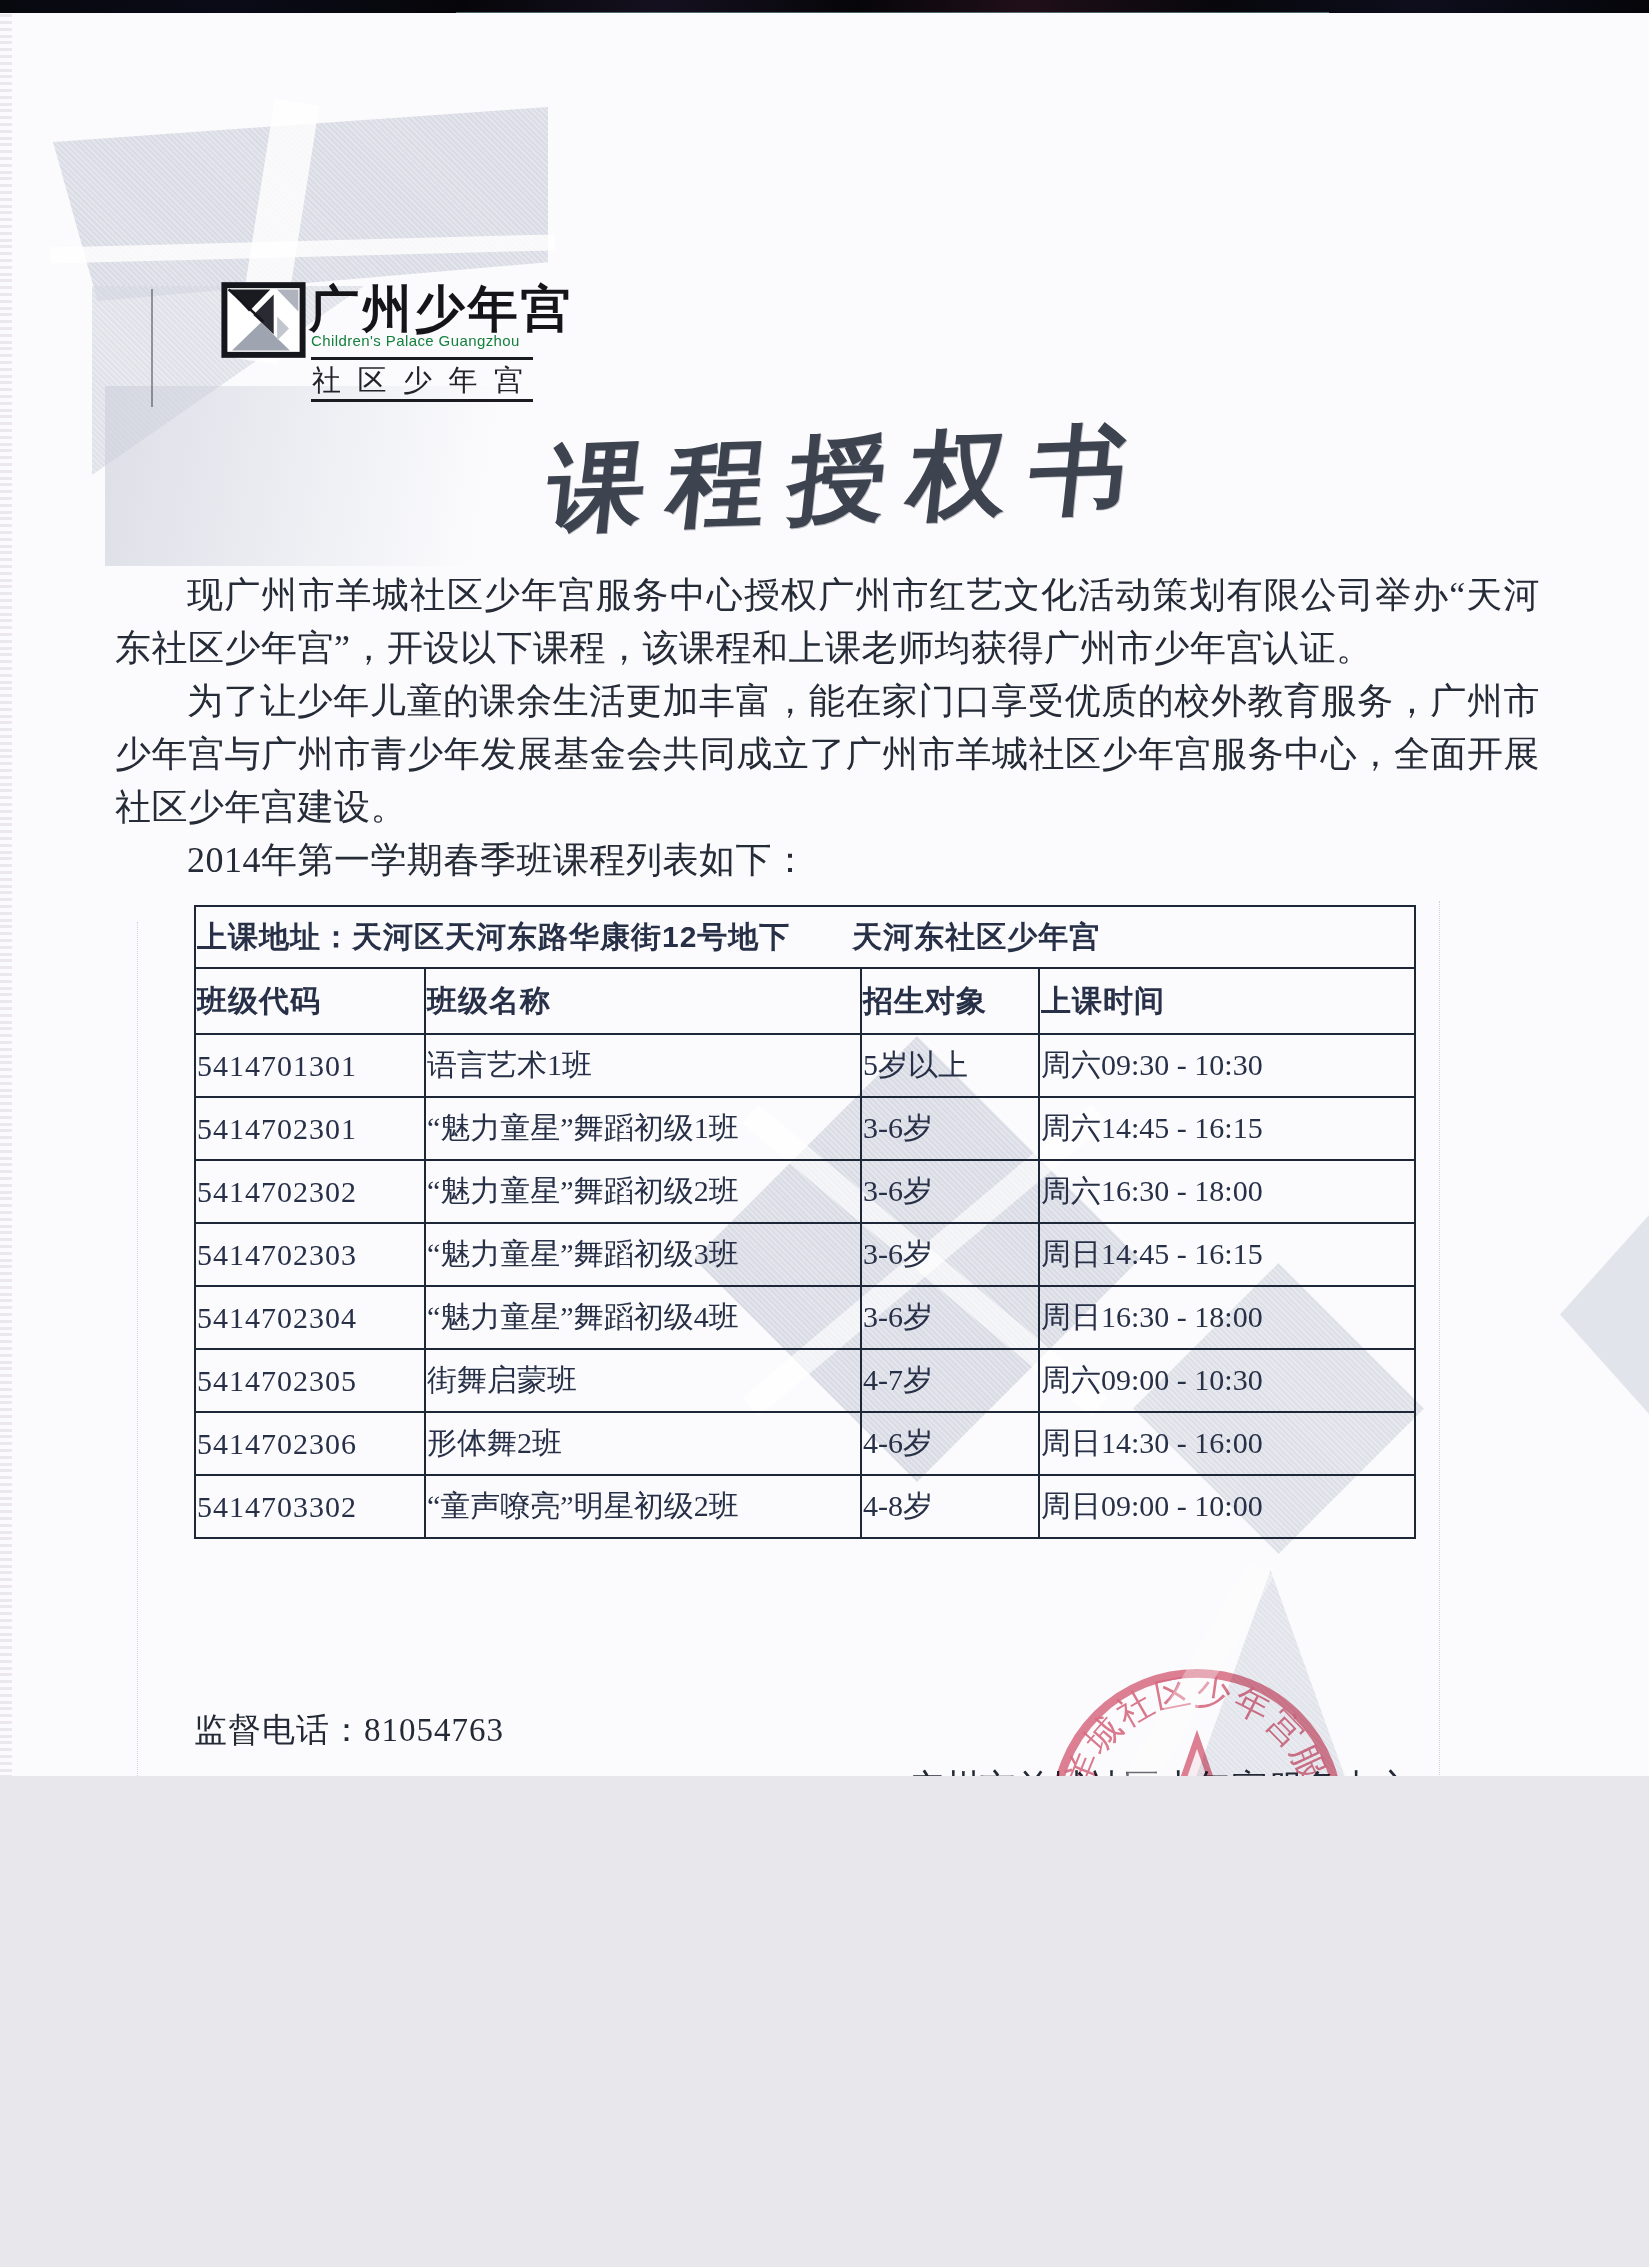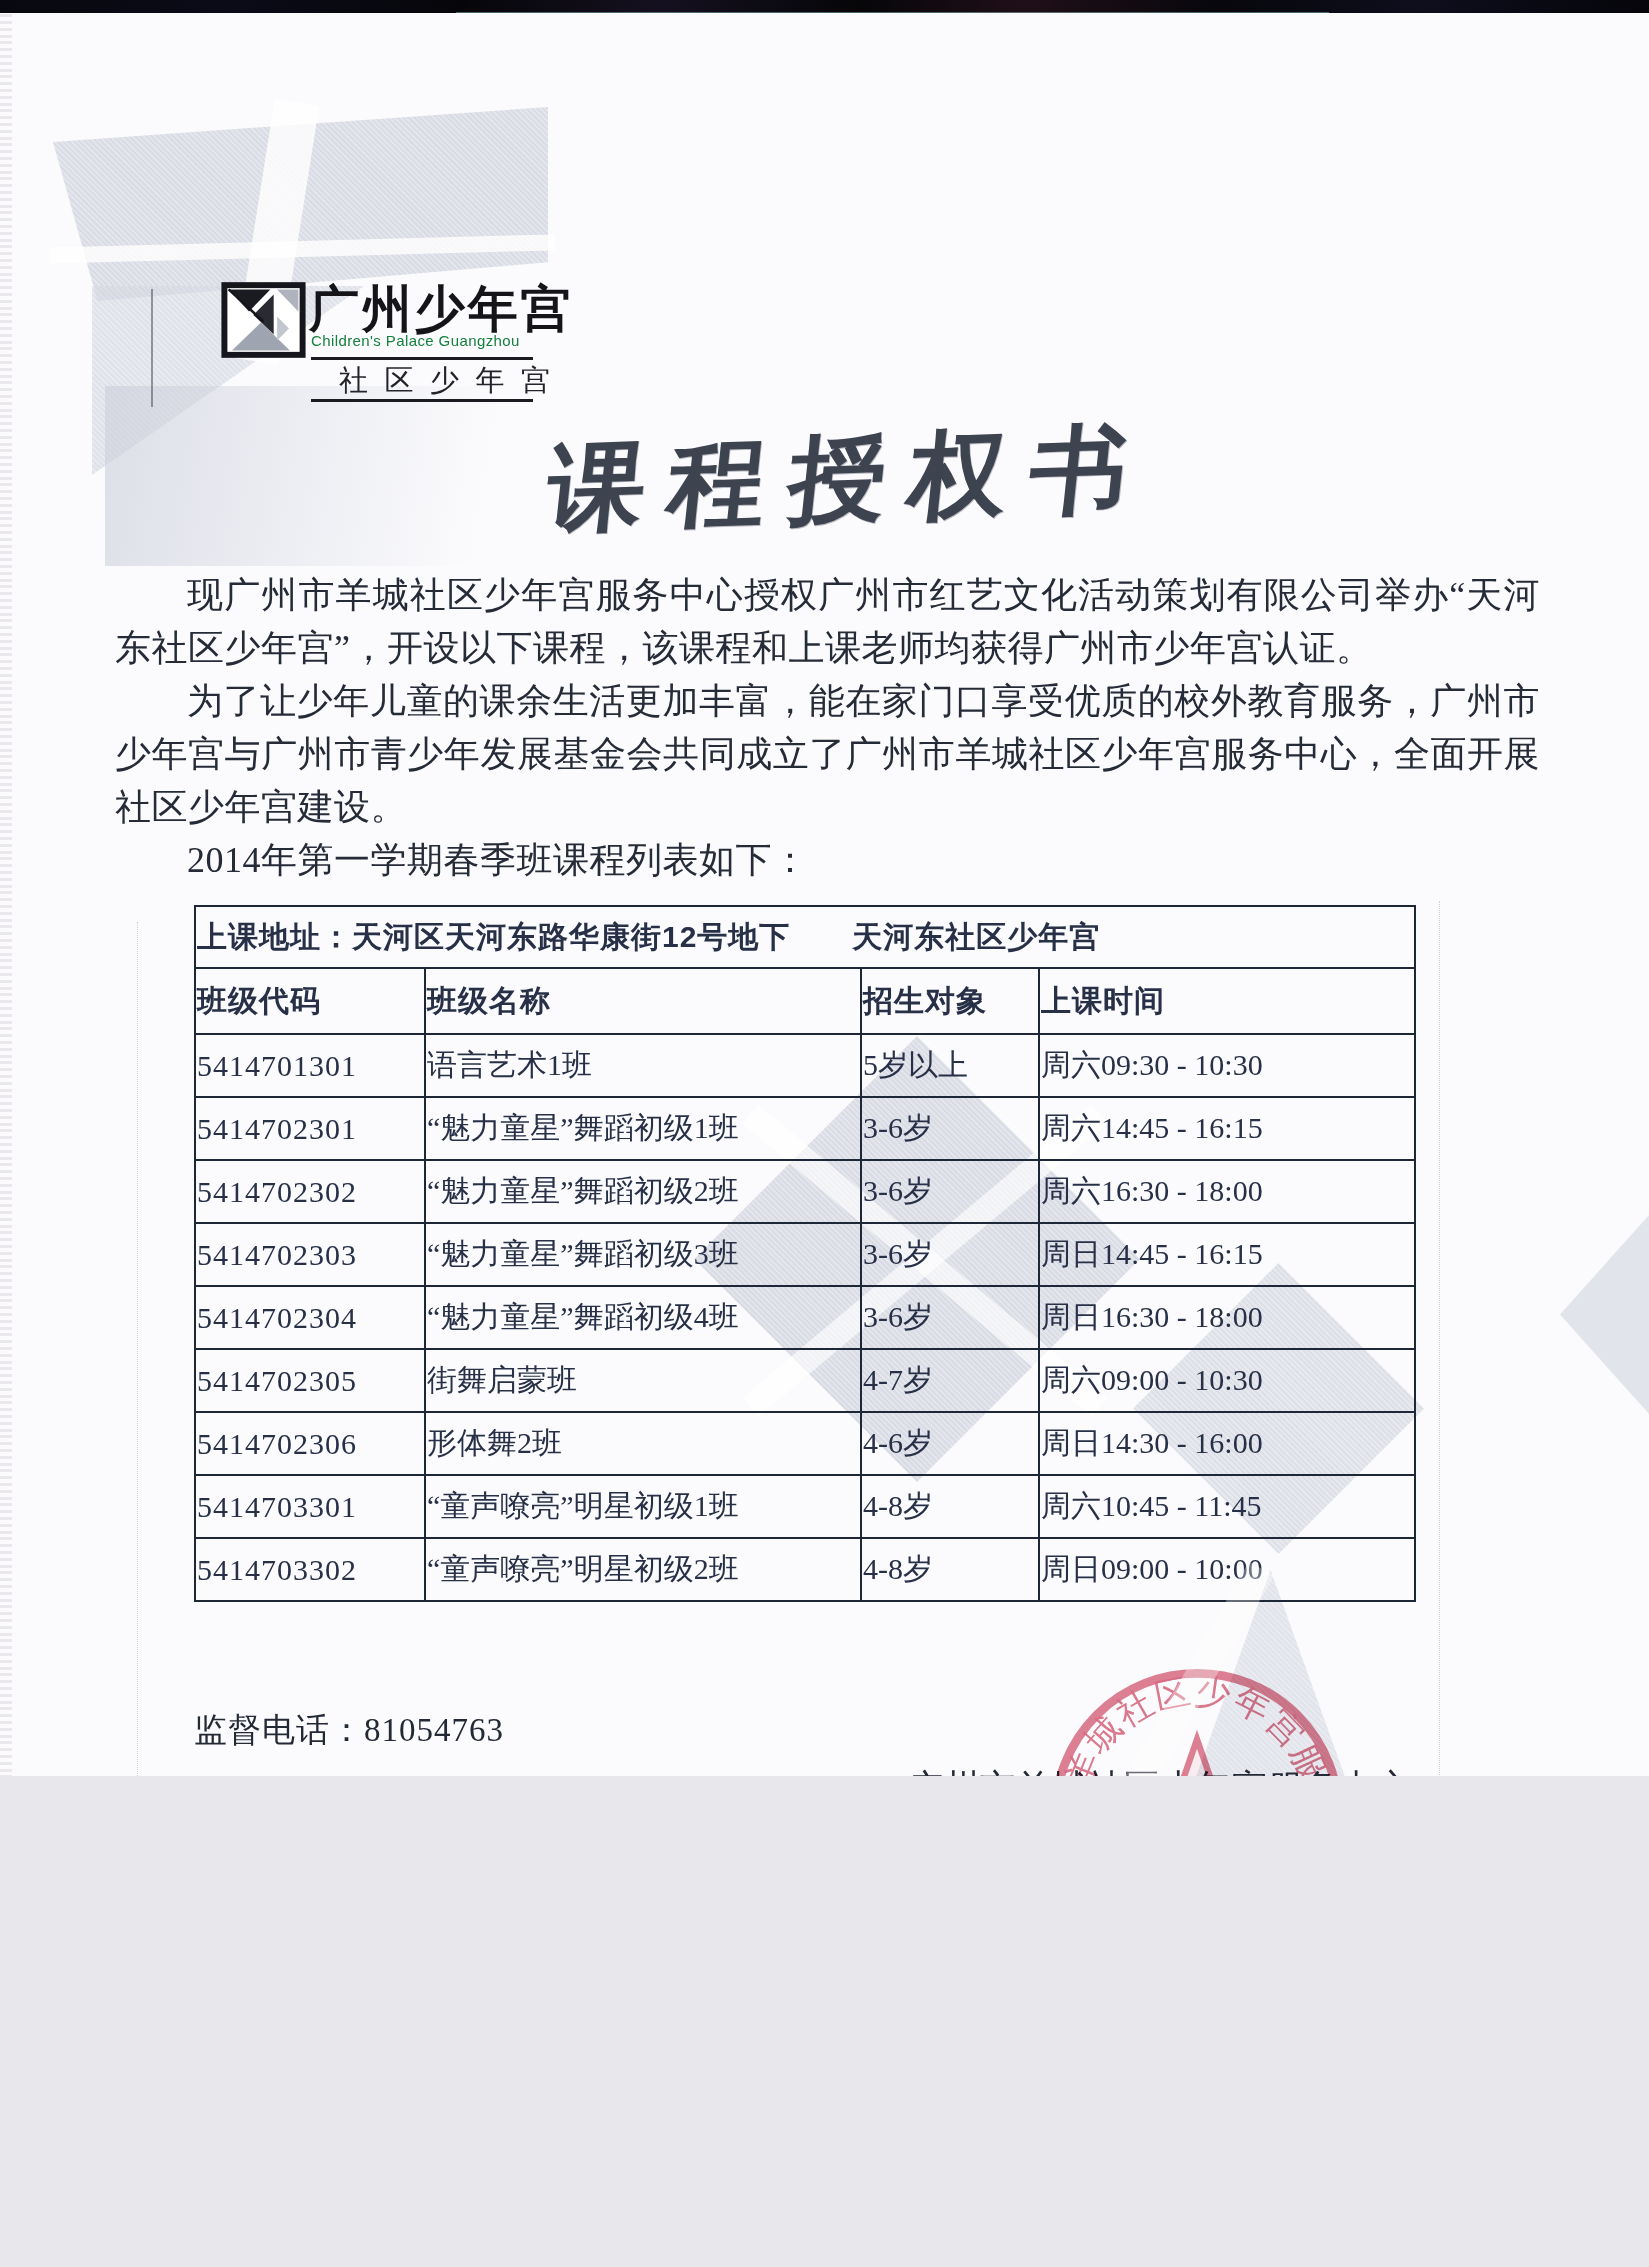--- a/index.html
+++ b/index.html
@@ -21,21 +21,21 @@
   .wm{background:#d2d5df;opacity:.8;}
   .wm-tex{background-image:repeating-linear-gradient(45deg,rgba(255,255,255,.28) 0 1.9px,rgba(0,0,0,0) 1.9px 3.9px);}
   .white-band{background:rgba(255,255,255,.8);}
   
   #logo-cn{left:309px;top:276px;font-family:"Liberation Sans","DejaVu Sans",sans-serif;
     font-weight:900;font-size:50px;letter-spacing:2.9px;color:#141419;}
   #logo-en{left:311px;top:332px;font-family:"Liberation Sans","DejaVu Sans",sans-serif;
     font-size:15px;letter-spacing:0.4px;color:#15803d;}
   .logo-rule{left:311px;width:222px;height:2.9px;background:#1b1b22;}
   #logo-community{left:312px;top:361px;font-family:"Liberation Sans","DejaVu Sans",sans-serif;
-    font-size:29px;letter-spacing:16.5px;color:#23232b;margin-left:27px;}
+    font-size:29px;letter-spacing:16.5px;color:#23232b;}
   #logo-edge-line{left:151px;top:289px;width:1.9px;height:118px;background:#4a4a55;opacity:.55;}
   
   #doc-title{left:549px;top:415px;width:582px;
     font-weight:700;font-size:97px;letter-spacing:23px;color:#3e4350;
     transform:skewX(-8deg) rotate(-2deg);
     text-shadow:1px 1px 0 rgba(62,67,80,.35);white-space:nowrap;}
   
   #body-text{left:115px;top:569px;width:1425px;font-size:36px;line-height:53px;
     letter-spacing:0.5px;color:#262b38;text-align:justify;}
   #body-text p{margin:0;text-indent:2em;}
@@ -160,26 +160,20 @@
             <td>4-7岁</td>
             <td>周六09:00 - 10:30</td>
           </tr>
           <tr class="datarow">
             <td class="code-cell">5414702306</td>
             <td>形体舞2班</td>
             <td>4-6岁</td>
             <td>周日14:30 - 16:00</td>
           </tr>
           <tr class="datarow">
-            <td class="code-cell">5414703301</td>
-            <td>“童声嘹亮”明星初级1班</td>
-            <td>4-8岁</td>
-            <td>周六10:45 - 11:45</td>
-          </tr>
-          <tr class="datarow">
             <td class="code-cell">5414703302</td>
             <td>“童声嘹亮”明星初级2班</td>
             <td>4-8岁</td>
             <td>周日09:00 - 10:00</td>
           </tr>
         </tbody>
     </table>
   </div>
 
   <div class="abs" id="phone-line">监督电话：81054763</div>

